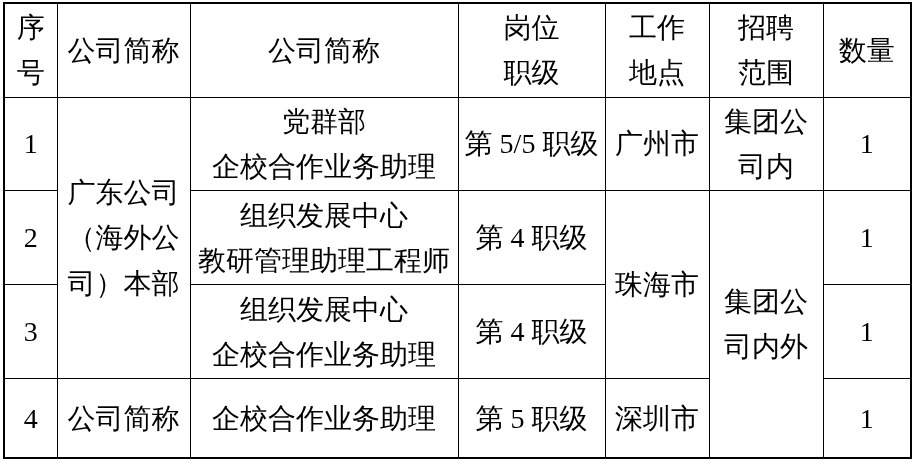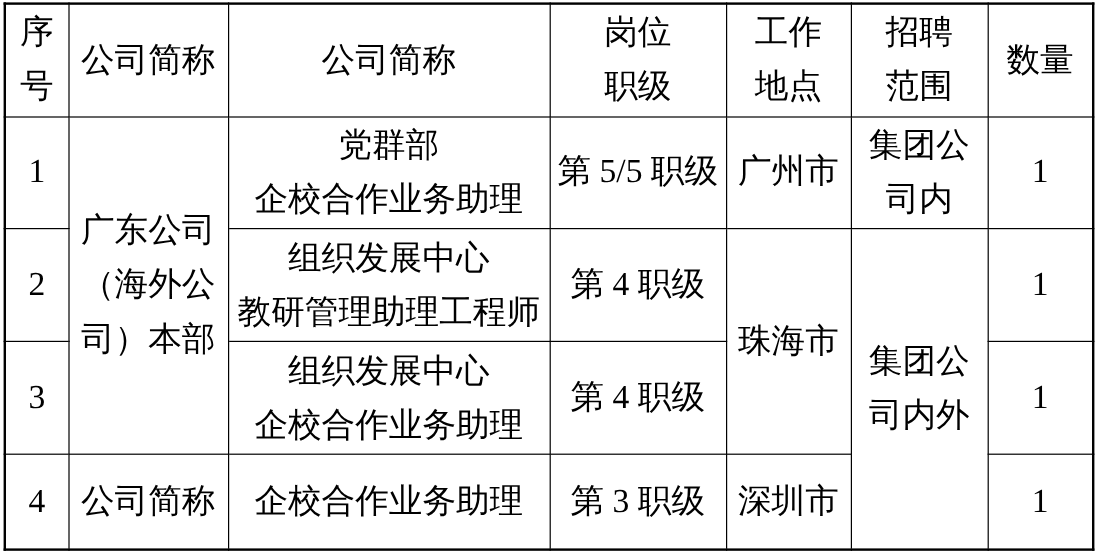--- a/index.html
+++ b/index.html
@@ -95,18 +95,18 @@
       <td>组织发展中心
 企校合作业务助理</td>
       <td>第 4 职级</td>
       <td>1</td>
     </tr>
 
     <tr class="rh-4">
       <td>4</td>
       <td>公司简称</td>
       <td>企校合作业务助理</td>
-      <td>第 3 职级</td>
+      <td>第 5 职级</td>
       <td>深圳市</td>
       <td>1</td>
     </tr>
   </tbody>
 </table>
 
 </body></html>

